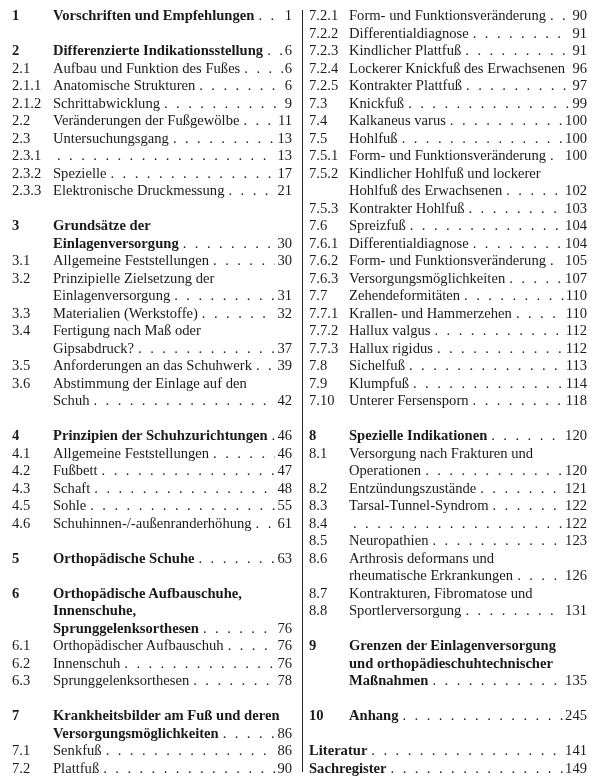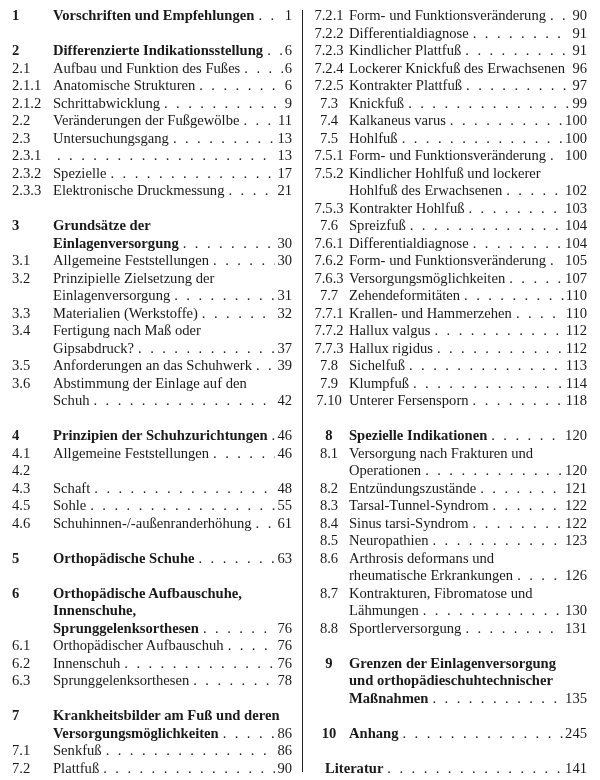--- a/index.html
+++ b/index.html
@@ -7,31 +7,31 @@
     width: 600px; height: 780px; position: relative; overflow: hidden;
     font-family: "Liberation Serif", "DejaVu Serif", serif;
     color: #1a1a1a; font-size: 14.6px;
   }
   .col { position: absolute; top: 7px; }
   .col.left { left: 12px; width: 280px; }
   .col.right { left: 309px; width: 278px; }
   .divider { position: absolute; left: 302px; top: 10px; width: 1px; height: 762px; background: #222; }
   .entry { display: flex; line-height: 17.5px; }
   .entry .num { flex: 0 0 41px; }
-  .col.right .entry .num { flex: 0 0 40px; text-align: center; }
+  .col.right .entry .num { flex: 0 0 40px; }
   .entry .body { flex: 1; min-width: 0; }
   .entry .line { display: flex; align-items: baseline; white-space: nowrap; }
   .entry .line .t { flex: 0 0 auto; }
   .entry .line .dots { flex: 1 1 auto; overflow: hidden; white-space: nowrap; letter-spacing: 2.4px; padding-left: 4px; color: #222; }
   .entry .line .dots::after { content: ". . . . . . . . . . . . . . . . . . . . . . . . . . . . . . . . . . . . . . . . . . . . . . . . . . . ."; }
   .entry .line .pg { flex: 0 0 auto; text-align: right; padding-left: 2px; }
   .entry.chapter { font-weight: bold; }
   .entry.chapter .pg, .entry.chapter .dots { font-weight: normal; }
   .gap { height: 17.5px; }
-  .entry.unnum .body { margin-left: 16px; }
+  .entry.unnum .body { margin-left: 0; }
 </style>
 </head>
 <body>
 
 <div class="col left" id="col-left">
     <div class="entry chapter">
       <div class="num">1</div>
       <div class="body">
         <div class="line">
           <span class="t">Vorschriften und Empfehlungen</span>
@@ -229,20 +229,27 @@
       <div class="body">
         <div class="line">
           <span class="t">Allgemeine Feststellungen</span>
           <span class="dots"></span>
           <span class="pg">46</span>
         </div>
       </div>
     </div>
     <div class="entry section">
       <div class="num">4.2</div>
+      <div class="body">
+        <div class="line">
+          <span class="t">Fußbett</span>
+          <span class="dots"></span>
+          <span class="pg">47</span>
+        </div>
+      </div>
     </div>
     <div class="entry section">
       <div class="num">4.3</div>
       <div class="body">
         <div class="line">
           <span class="t">Schaft</span>
           <span class="dots"></span>
           <span class="pg">48</span>
         </div>
       </div>
@@ -626,21 +633,20 @@
           <span class="t">Tarsal-Tunnel-Syndrom</span>
           <span class="dots"></span>
           <span class="pg">122</span>
         </div>
       </div>
     </div>
     <div class="entry section">
       <div class="num">8.4</div>
       <div class="body">
         <div class="line">
-          <span class="t">Sinus tarsi-Syndrom</span>
           <span class="dots"></span>
           <span class="pg">122</span>
         </div>
       </div>
     </div>
     <div class="entry section">
       <div class="num">8.5</div>
       <div class="body">
         <div class="line">
           <span class="t">Neuropathien</span>
@@ -660,25 +666,20 @@
           <span class="dots"></span>
           <span class="pg">126</span>
         </div>
       </div>
     </div>
     <div class="entry section">
       <div class="num">8.7</div>
       <div class="body">
         <div class="line">
           <span class="t">Kontrakturen, Fibromatose und</span>
-        </div>
-        <div class="line">
-          <span class="t">Lähmungen</span>
-          <span class="dots"></span>
-          <span class="pg">130</span>
         </div>
       </div>
     </div>
     <div class="entry section">
       <div class="num">8.8</div>
       <div class="body">
         <div class="line">
           <span class="t">Sportlerversorgung</span>
           <span class="dots"></span>
           <span class="pg">131</span>

